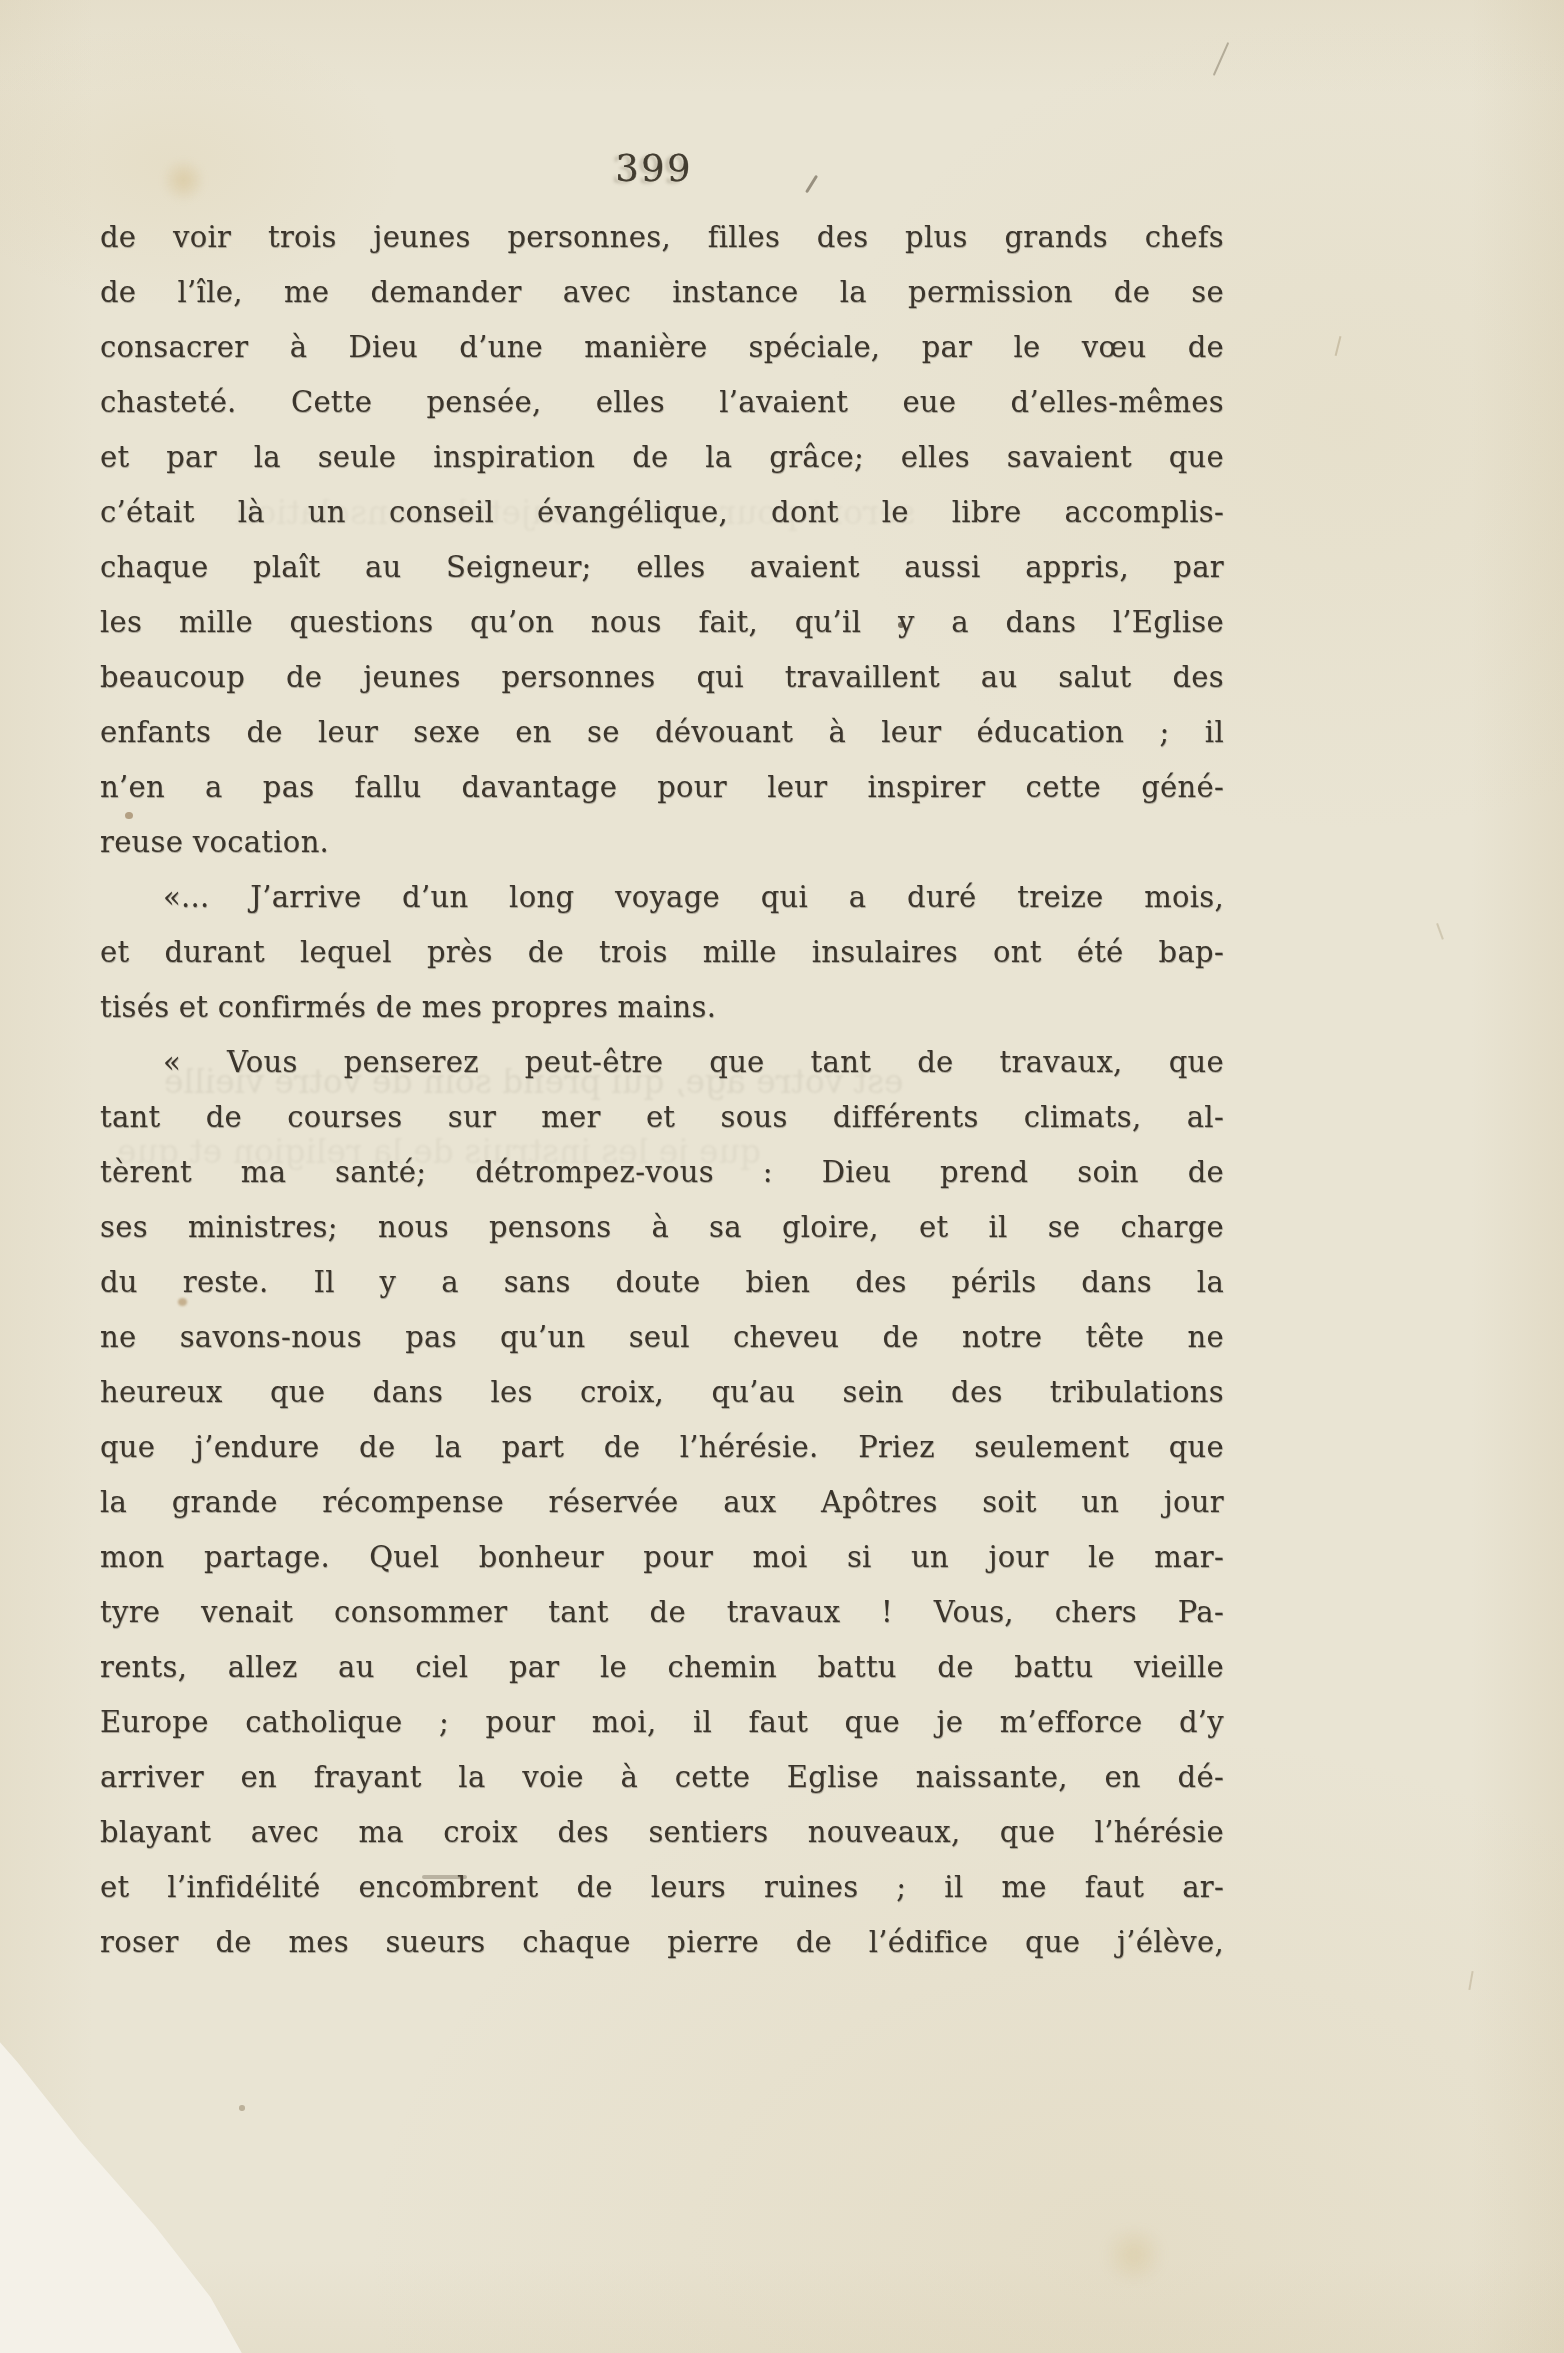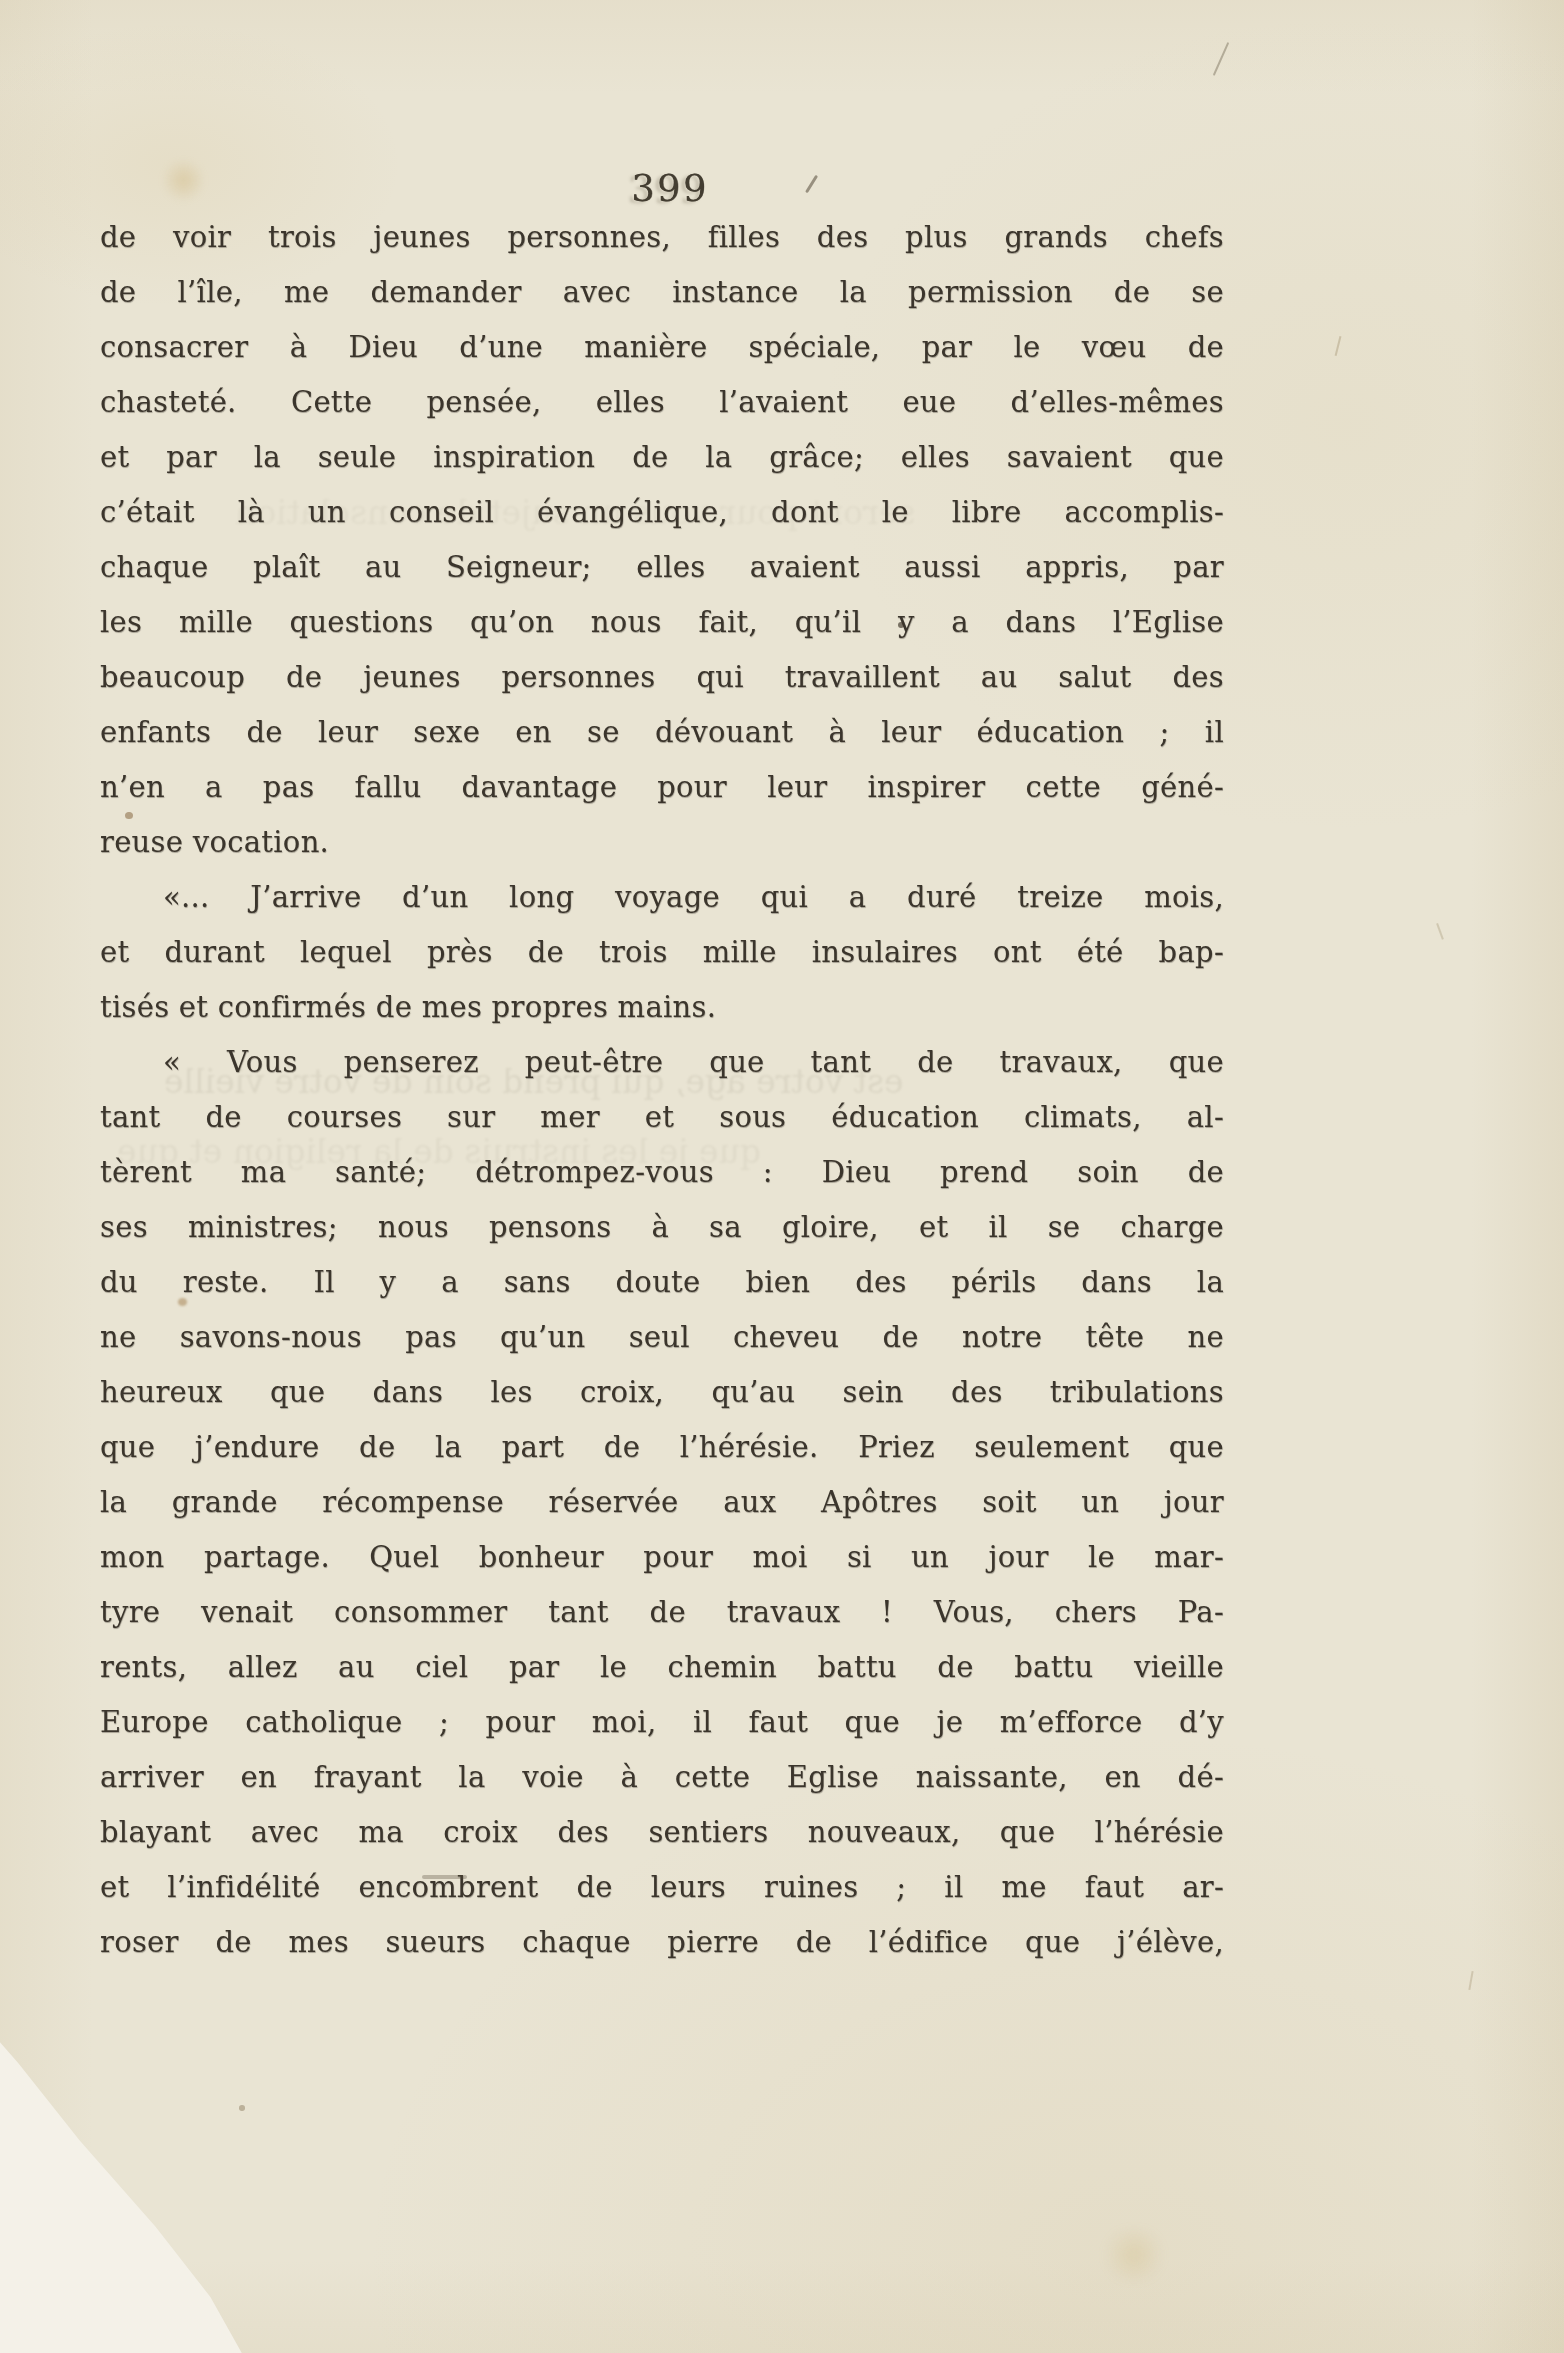--- a/index.html
+++ b/index.html
@@ -10,26 +10,25 @@
     font-family:"DejaVu Serif","Liberation Serif",serif;
     background:
       radial-gradient(ellipse 328px 203px at 11% 7%, rgba(205,178,115,0.12), transparent 70%),
       radial-gradient(ellipse 704px 547px at 86% 18%, rgba(208,192,148,0.12), transparent 75%),
       radial-gradient(ellipse 1017px 704px at 72% 96%, rgba(203,183,138,0.16), transparent 75%),
       linear-gradient(to right, rgba(190,170,125,0.10), transparent 6%, transparent 94%, rgba(185,165,120,0.15)),
       linear-gradient(to bottom, rgba(195,175,130,0.10), transparent 4%, transparent 96%, rgba(190,170,125,0.10)),
       #e9e4d3;
   }
   .page-number{
-    position:absolute; top:147px; left:108px; width:1124px;
+    position:absolute; top:147px; left:92px; width:1124px;
     text-align:center;
     font-size:37px; letter-spacing:2.3px;
     color:#433d31;
     text-shadow:-3.9px 2.3px 3.1px rgba(110,100,78,0.30), 0.4px 0.4px 0.6px rgba(59,53,44,0.45);
-    margin-top:20px;
   }
   .text-block{
     position:absolute; top:210px; left:100px; width:1124px;
     font-size:29px; line-height:55px;
     color:#3b352c;
     letter-spacing:0.3px;
     text-shadow:0.5px 0.5px 0.7px rgba(59,53,44,0.38);
   }
   .line{ text-align:justify; text-align-last:justify; white-space:normal; }
   .line.last{ text-align-last:left; }
@@ -93,21 +92,21 @@
       <div class="line">chaque plaît au Seigneur; elles avaient aussi appris, par</div>
       <div class="line">les mille questions qu’on nous fait, qu’il y a dans l’Eglise</div>
       <div class="line">beaucoup de jeunes personnes qui travaillent au salut des</div>
       <div class="line">enfants de leur sexe en se dévouant à leur éducation ; il</div>
       <div class="line">n’en a pas fallu davantage pour leur inspirer cette géné-</div>
       <div class="line last">reuse vocation.</div>
       <div class="line indent">«... J’arrive d’un long voyage qui a duré treize mois,</div>
       <div class="line">et durant lequel près de trois mille insulaires ont été bap-</div>
       <div class="line last">tisés et confirmés de mes propres mains.</div>
       <div class="line indent">« Vous penserez peut-être que tant de travaux, que</div>
-      <div class="line">tant de courses sur mer et sous éducation climats, al-</div>
+      <div class="line">tant de courses sur mer et sous différents climats, al-</div>
       <div class="line">tèrent ma santé; détrompez-vous : Dieu prend soin de</div>
       <div class="line">ses ministres; nous pensons à sa gloire, et il se charge</div>
       <div class="line">du reste. Il y a sans doute bien des périls dans la</div>
       <div class="line">ne savons-nous pas qu’un seul cheveu de notre tête ne</div>
       <div class="line">heureux que dans les croix, qu’au sein des tribulations</div>
       <div class="line">que j’endure de la part de l’hérésie. Priez seulement que</div>
       <div class="line">la grande récompense réservée aux Apôtres soit un jour</div>
       <div class="line">mon partage. Quel bonheur pour moi si un jour le mar-</div>
       <div class="line">tyre venait consommer tant de travaux ! Vous, chers Pa-</div>
       <div class="line">rents, allez au ciel par le chemin battu de battu vieille</div>

